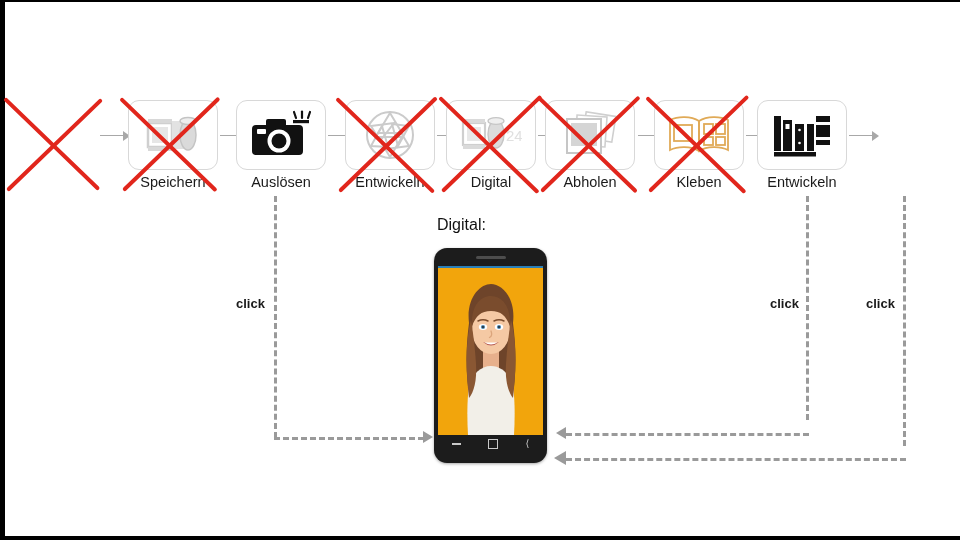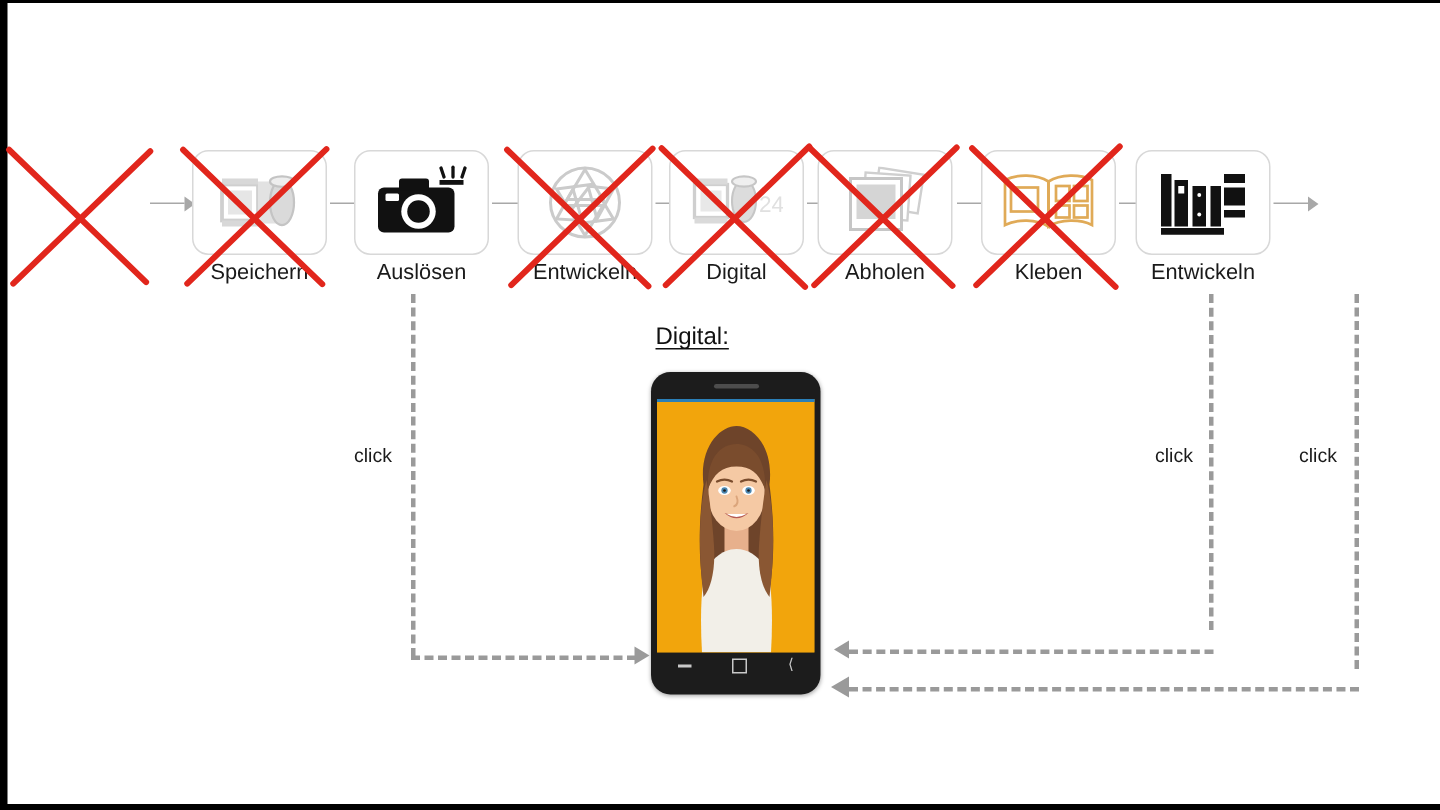--- a/index.html
+++ b/index.html
@@ -33,21 +33,21 @@
     border-left:7px solid #a8a8a8;
   }
 
   
   .cross{position:absolute;pointer-events:none;}
   .cross i{position:absolute;left:0;top:0;display:block;background:#e1261c;border-radius:2px;}
 
   
   .digital-title{
     position:absolute;left:437px;top:216px;font-size:16px;color:#111;
-    text-decoration:underline;text-underline-offset:3px;
+    text-underline-offset:3px;
   }
   .phone{
     position:absolute;left:434px;top:248px;width:113px;height:215px;
     background:#1c1c1c;border-radius:13px;box-shadow:0 1px 3px rgba(0,0,0,.35);
     box-sizing:border-box;
   }
   .phone .speaker{position:absolute;left:42px;top:8px;width:30px;height:3px;background:#4d4d4d;border-radius:2px;}
   .phone .screen{
     position:absolute;left:4px;top:18px;width:105px;height:167px;
     background:#f2a50c;border-top:2px solid #2a7fb8;overflow:hidden;
@@ -57,21 +57,21 @@
   .nav-recents{width:9px;height:1.6px;background:#c9c9c9;}
   .nav-home{width:8px;height:8px;border:1.5px solid #c9c9c9;}
   .nav-back{font-size:10px;color:#c9c9c9;line-height:10px;}
 
   
   .portrait{position:absolute;left:0;top:0;width:105px;height:167px;}
 
   
   .dash-v{position:absolute;width:0;border-left:3px dashed #9a9a9a;}
   .dash-h{position:absolute;height:0;border-top:3px dashed #9a9a9a;}
-  .click-label{position:absolute;font-size:13px;color:#1a1a1a;}
+  .click-label{position:absolute;font-size:13px;color:#1a1a1a;font-weight:bold;}
   .tip{position:absolute;width:0;height:0;}
   .tip-right{border-top:6px solid transparent;border-bottom:6px solid transparent;border-left:10px solid #9a9a9a;}
   .tip-left{border-top:6px solid transparent;border-bottom:6px solid transparent;border-right:10px solid #9a9a9a;}
 </style>
 </head>
 <body>
 
 <div id="stage">
 
   <div class="edge-top"></div>

